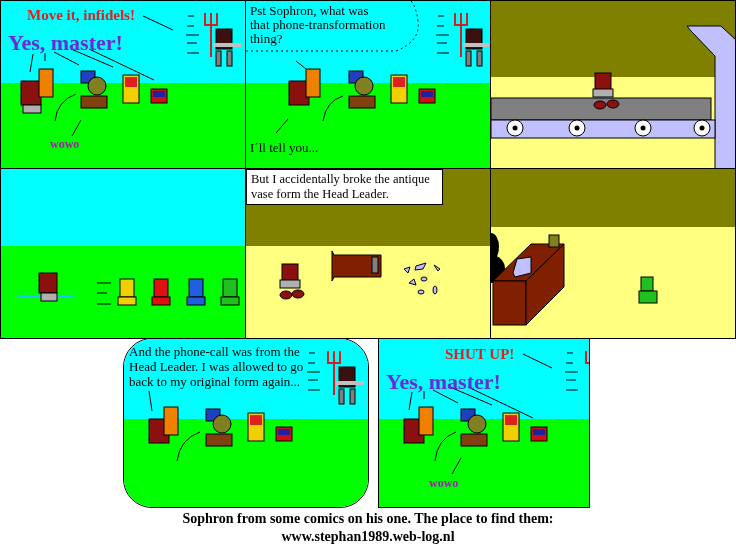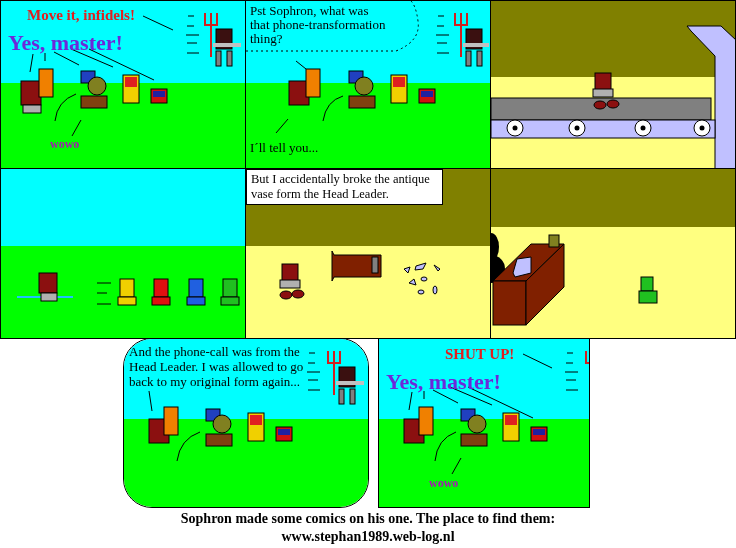--- a/index.html
+++ b/index.html
@@ -258,15 +258,15 @@
     <rect x="126" y="76" width="12" height="10" fill="#e02020"></rect>
     <rect x="152" y="88" width="16" height="14" fill="#d01010" stroke="#000"></rect>
     <rect x="154" y="90" width="12" height="6" fill="#2020a0"></rect>
   </svg>
   <div class="shout red" style="left:66px;top:7px;">SHUT UP!</div>
   <div class="shout dark" style="left:7px;top:30px;">Yes, master!</div>
   <div class="sfx" style="left:50px;top:137px;">wowo</div>
 </div>
 
 <div class="footer" style="top:510px;">
-  <div>Sophron made some comics on his one. The place to find them:</div>
+  <div>Sophron from some comics on his one. The place to find them:</div>
   <div>www.stephan1989.web-log.nl</div>
 </div>
 
 </body></html>

